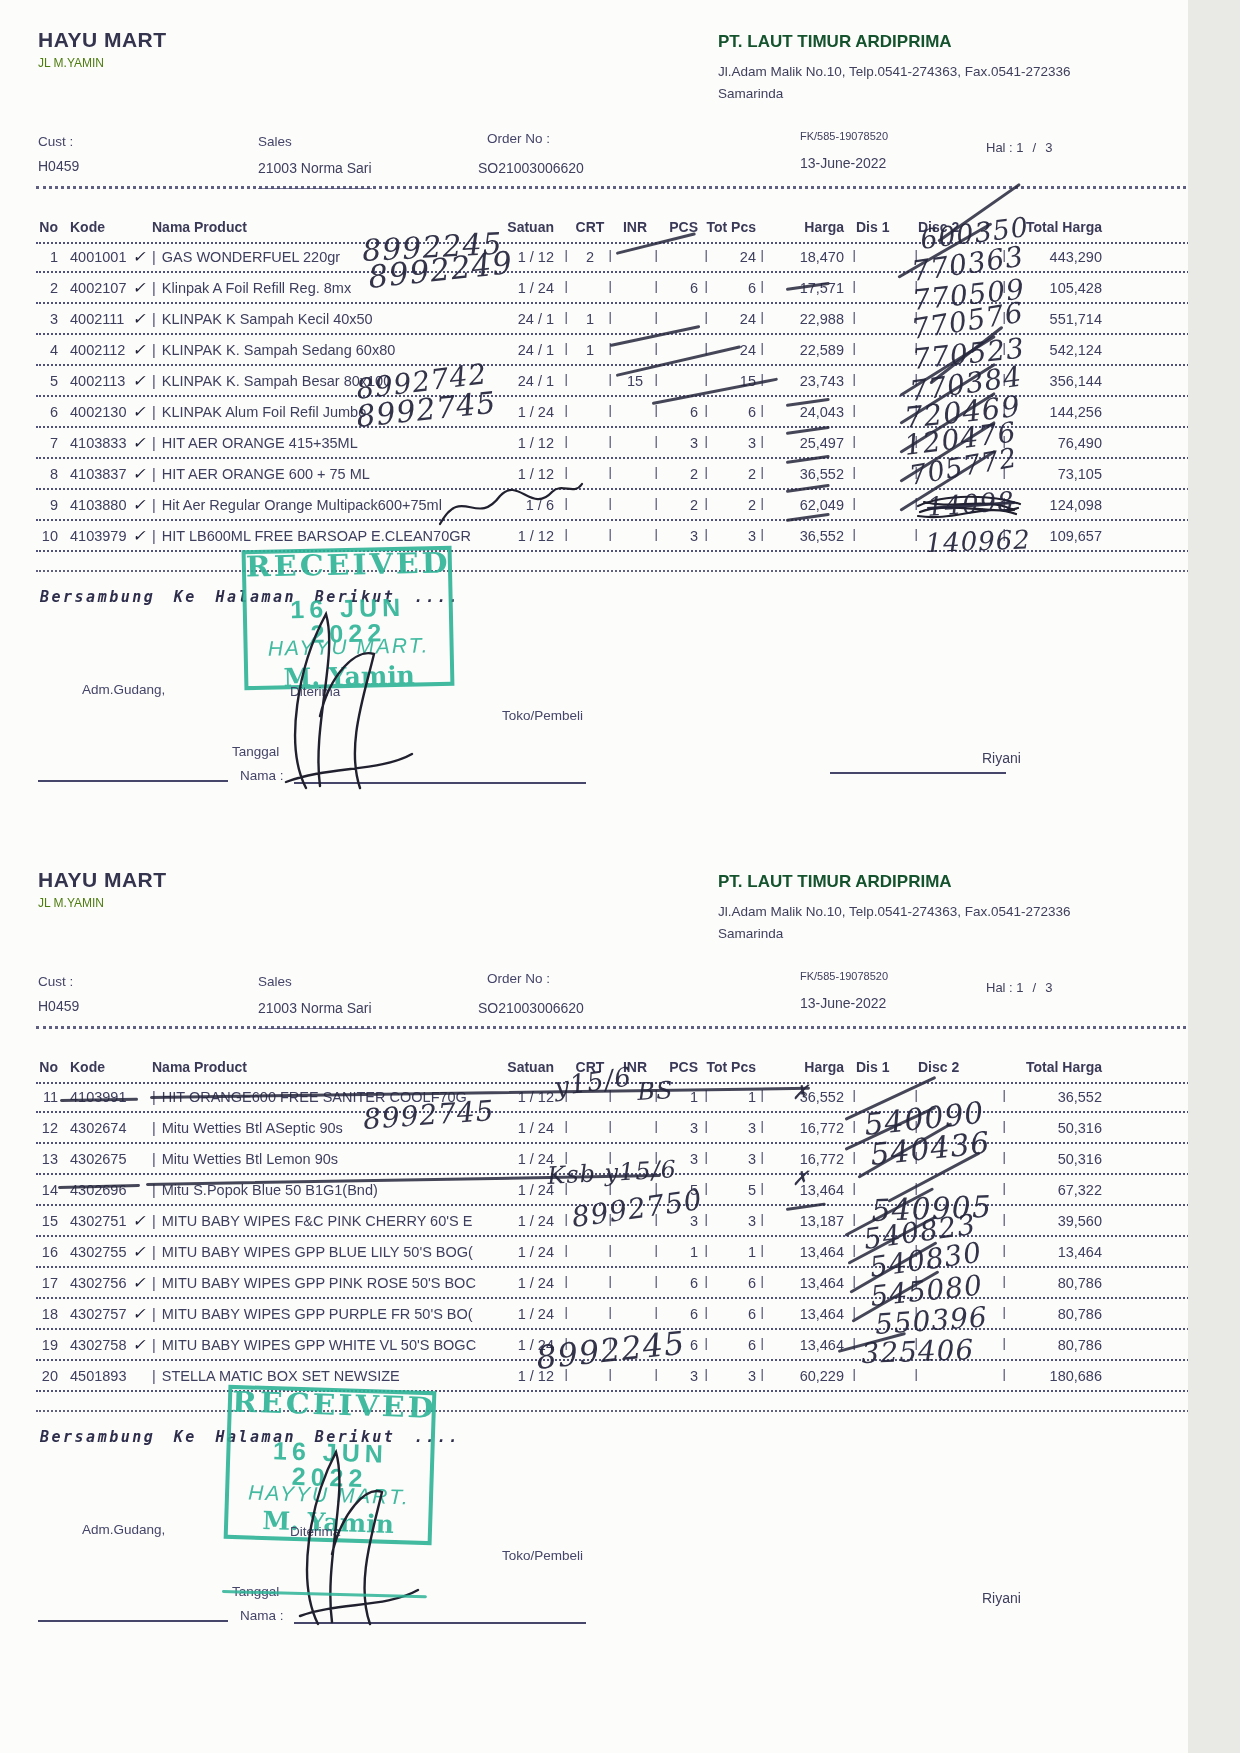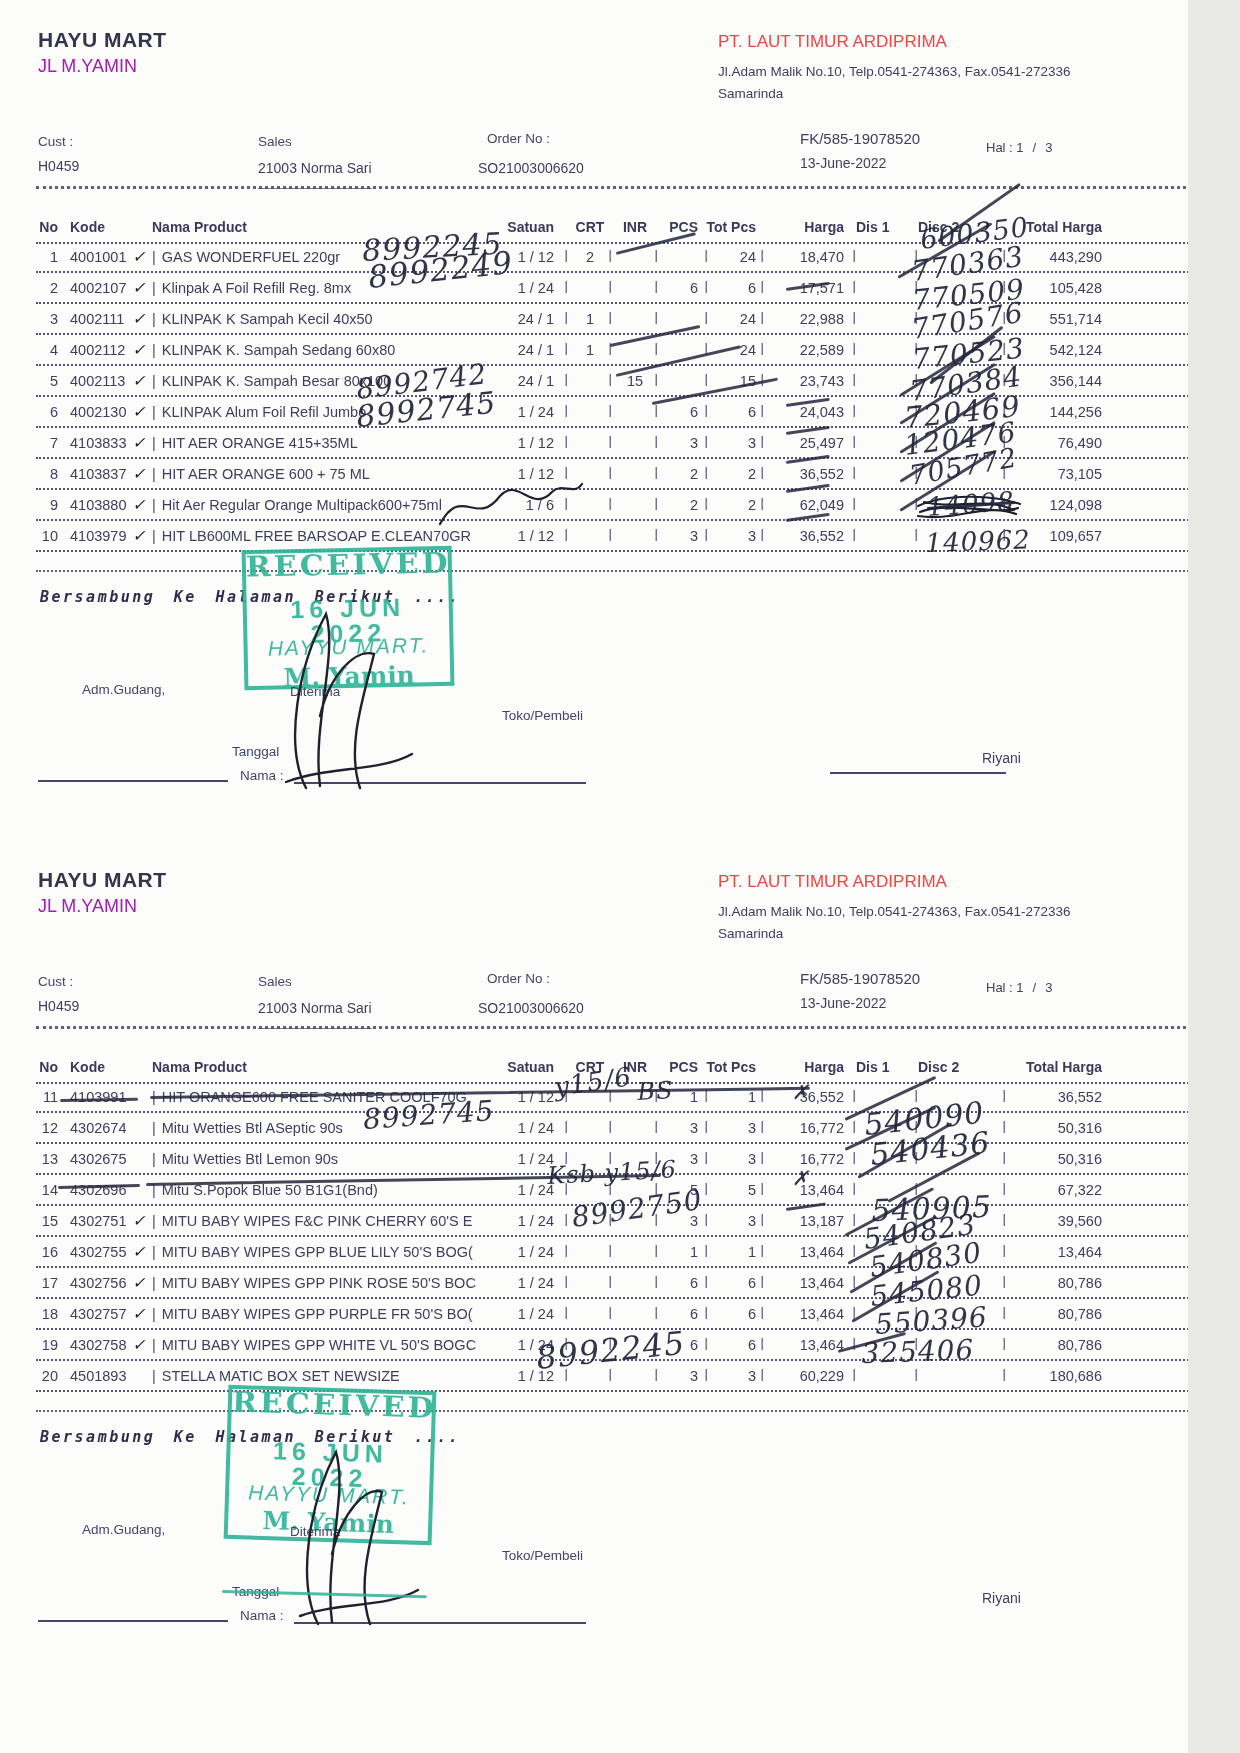--- a/index.html
+++ b/index.html
@@ -4,31 +4,31 @@
 <style>
   html,body{margin:0;padding:0;background:#e9e9e6;}
   .canvas{position:relative;width:1188px;height:1753px;background:#fcfcfa;
     font-family:"Liberation Sans",sans-serif;color:#40405e;overflow:hidden;}
   .sheet{position:absolute;left:0;width:1240px;}
   #sheet1{top:0;height:840px;}
   #sheet2{top:840px;height:913px;}
 
   .abs{position:absolute;}
   .buyer-name{left:38px;top:28px;font-size:21px;font-weight:700;letter-spacing:.5px;color:#34344f;}
-  .buyer-addr{left:38px;top:56px;font-size:18px;color:#a21caf;}
-  .sup-name{left:718px;top:32px;font-size:17px;font-weight:400;color:#ef4444;}
+  .buyer-addr{left:38px;top:56px;font-size:12px;color:#4d7c0f;}
+  .sup-name{left:718px;top:32px;font-size:17px;font-weight:700;color:#14532d;}
   .sup-addr{left:718px;top:64px;font-size:13.5px;}
   .sup-city{left:718px;top:86px;font-size:13.5px;}
 
   .lbl{font-size:13.5px;color:#45456a;}
   .val{font-size:14px;color:#3e3e5e;}
   .cust-label{left:38px;top:134px;}   .cust-value{left:38px;top:158px;}
   .sales-label{left:258px;top:134px;} .sales-value{left:258px;top:160px;border-bottom:1.5px solid rgba(70,70,110,.7);padding-bottom:12px;}
   .order-label{left:487px;top:131px;} .order-value{left:478px;top:160px;}
-  .inv-no{left:800px;top:130px;font-size:15px;}
+  .inv-no{left:800px;top:130px;font-size:11px;}
   .inv-date{left:800px;top:155px;}
   .hal{left:986px;top:140px;font-size:13px;}
   .hal-sep::before{content:"/";margin:0 9px;}
 
   .dotline{position:absolute;left:36px;width:1168px;border-top:3px dotted #44446e;opacity:.85;}
   .info-dot{top:186px;}
   .post-dot{top:570px;border-top-width:2px;}
 
   :root{--cols:24px 66px 26px 320px 96px 44px 46px 50px 56px 92px 62px 88px 98px 1fr;--ink:#23233a;--teal:#2db397;}
   .thead{position:absolute;left:36px;top:212px;width:1168px;display:grid;grid-template-columns:var(--cols);

